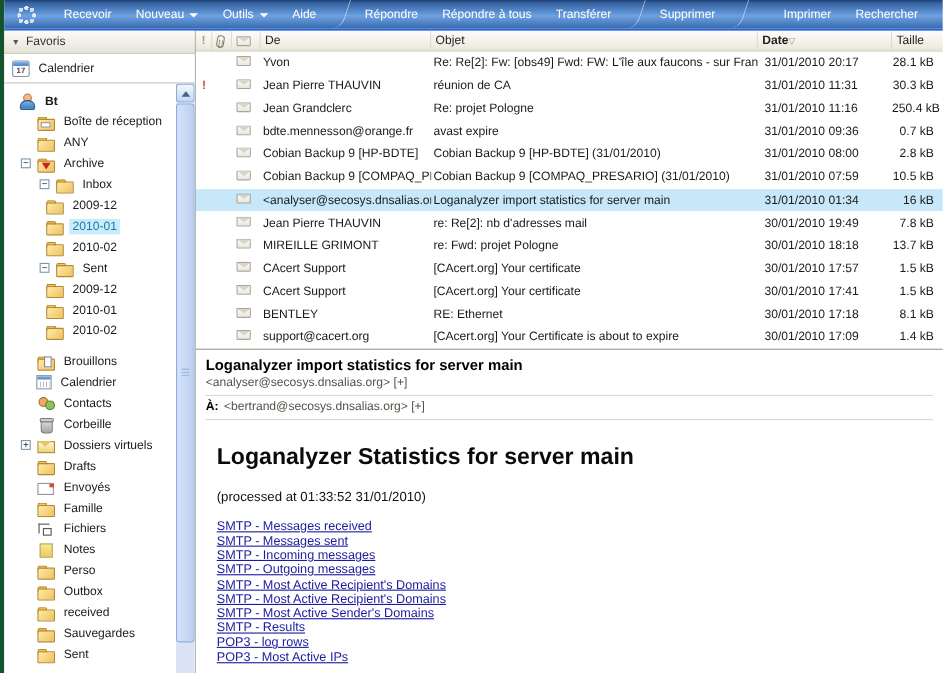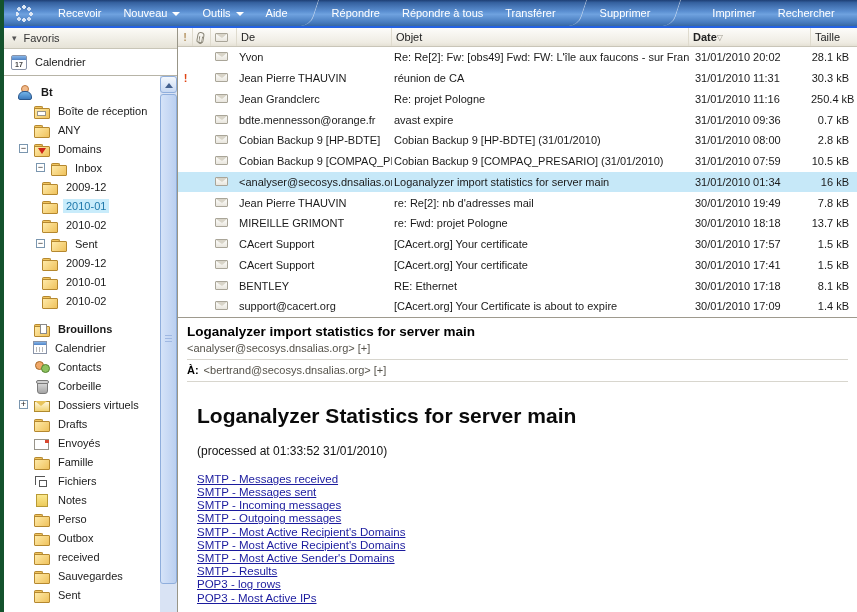--- a/index.html
+++ b/index.html
@@ -37,21 +37,21 @@
   .fav-item { height:27px; flex:none; display:flex; align-items:center; gap:8px; padding-left:7px; background:#fff; border-bottom:1px solid #B7B4A7; }
   .cal { width:16px; height:15px; background:#fff; border:1px solid #8A94A8; border-radius:2px; position:relative; flex:none; }
   .cal::before { content:""; position:absolute; left:0; right:0; top:0; height:4px; background:linear-gradient(#86B5E8,#4E82C6); }
   .cal-num { position:absolute; left:0; right:0; top:4px; text-align:center; font-size:7px; line-height:10px; font-weight:bold; color:#444; font-style:normal; }
 
   .tree { flex:1; background:#fff; position:relative; padding:6px 17px 0 0; overflow:hidden; }
   .titem { height:19px; display:flex; align-items:center; white-space:nowrap; cursor:default; }
   .titem .lbl { padding:1px 3px; }
   .titem.bold .lbl { font-weight:bold; }
   .titem.sel .lbl { background:#C9ECFB; color:#1F78AA; }
-  .gap-top { margin-top:9px;font-weight:bold; }
+  .gap-top { margin-top:9px; }
   .lv0 { padding-left:12px; } .lv1 { padding-left:29px; } .lv1x { padding-left:15px; }
   .lv2x { padding-left:32px; } .lv3 { padding-left:37px; }
   .exp { width:9px; height:9px; flex:none; background:#fff; border:1px solid #7A96AF; margin-right:5px;
     font-size:9px; line-height:7px; text-align:center; color:#222; font-style:normal; }
 
   
   .i { width:17px; height:14px; position:relative; display:inline-block; flex:none; margin-right:5px; }
   .folder::before { content:""; position:absolute; left:1px; top:2px; width:7px; height:4px; background:#F2C660; border:1px solid #B5882F; border-bottom:none; border-radius:2px 2px 0 0; }
   .folder::after  { content:""; position:absolute; left:1px; top:4px; width:14px; height:9px; background:linear-gradient(135deg,#FFEAA8,#EFC25C); border:1px solid #B5882F; border-radius:1px; }
   .i .ov { position:absolute; z-index:2; font-style:normal; }
@@ -193,21 +193,21 @@
           </div>
         <div class="titem lv1">
             <i class="i folder"></i>
             <span class="lbl">ANY</span>
           </div>
         <div class="titem lv1x">
             <i class="exp">−</i>
             <i class="i folder">
               <i class="ov ov-arrow"></i>
             </i>
-            <span class="lbl">Domains</span>
+            <span class="lbl">Archive</span>
           </div>
         <div class="titem lv2x">
             <i class="exp">−</i>
             <i class="i folder"></i>
             <span class="lbl">Inbox</span>
           </div>
         <div class="titem lv3">
             <i class="i folder"></i>
             <span class="lbl">2009-12</span>
           </div>
@@ -327,21 +327,21 @@
         <span class="hc">Taille</span>
       </div>
 
       <div class="rows">
         <div class="row">
             <span class="c pri"></span>
             <span class="c"></span>
             <span class="c cenv"><i class="envico"></i></span>
             <span class="c de">Yvon</span>
             <span class="c obj">Re: Re[2]: Fw: [obs49] Fwd: FW: L'île aux faucons - sur France</span>
-            <span class="c dat">31/01/2010 20:02</span>
+            <span class="c dat">31/01/2010 20:17</span>
             <span class="c tai">28.1 kB</span>
           </div>
         <div class="row">
             <span class="c pri">!</span>
             <span class="c"></span>
             <span class="c cenv"><i class="envico"></i></span>
             <span class="c de">Jean Pierre THAUVIN</span>
             <span class="c obj">réunion de CA</span>
             <span class="c dat">31/01/2010 11:31</span>
             <span class="c tai">30.3 kB</span>

